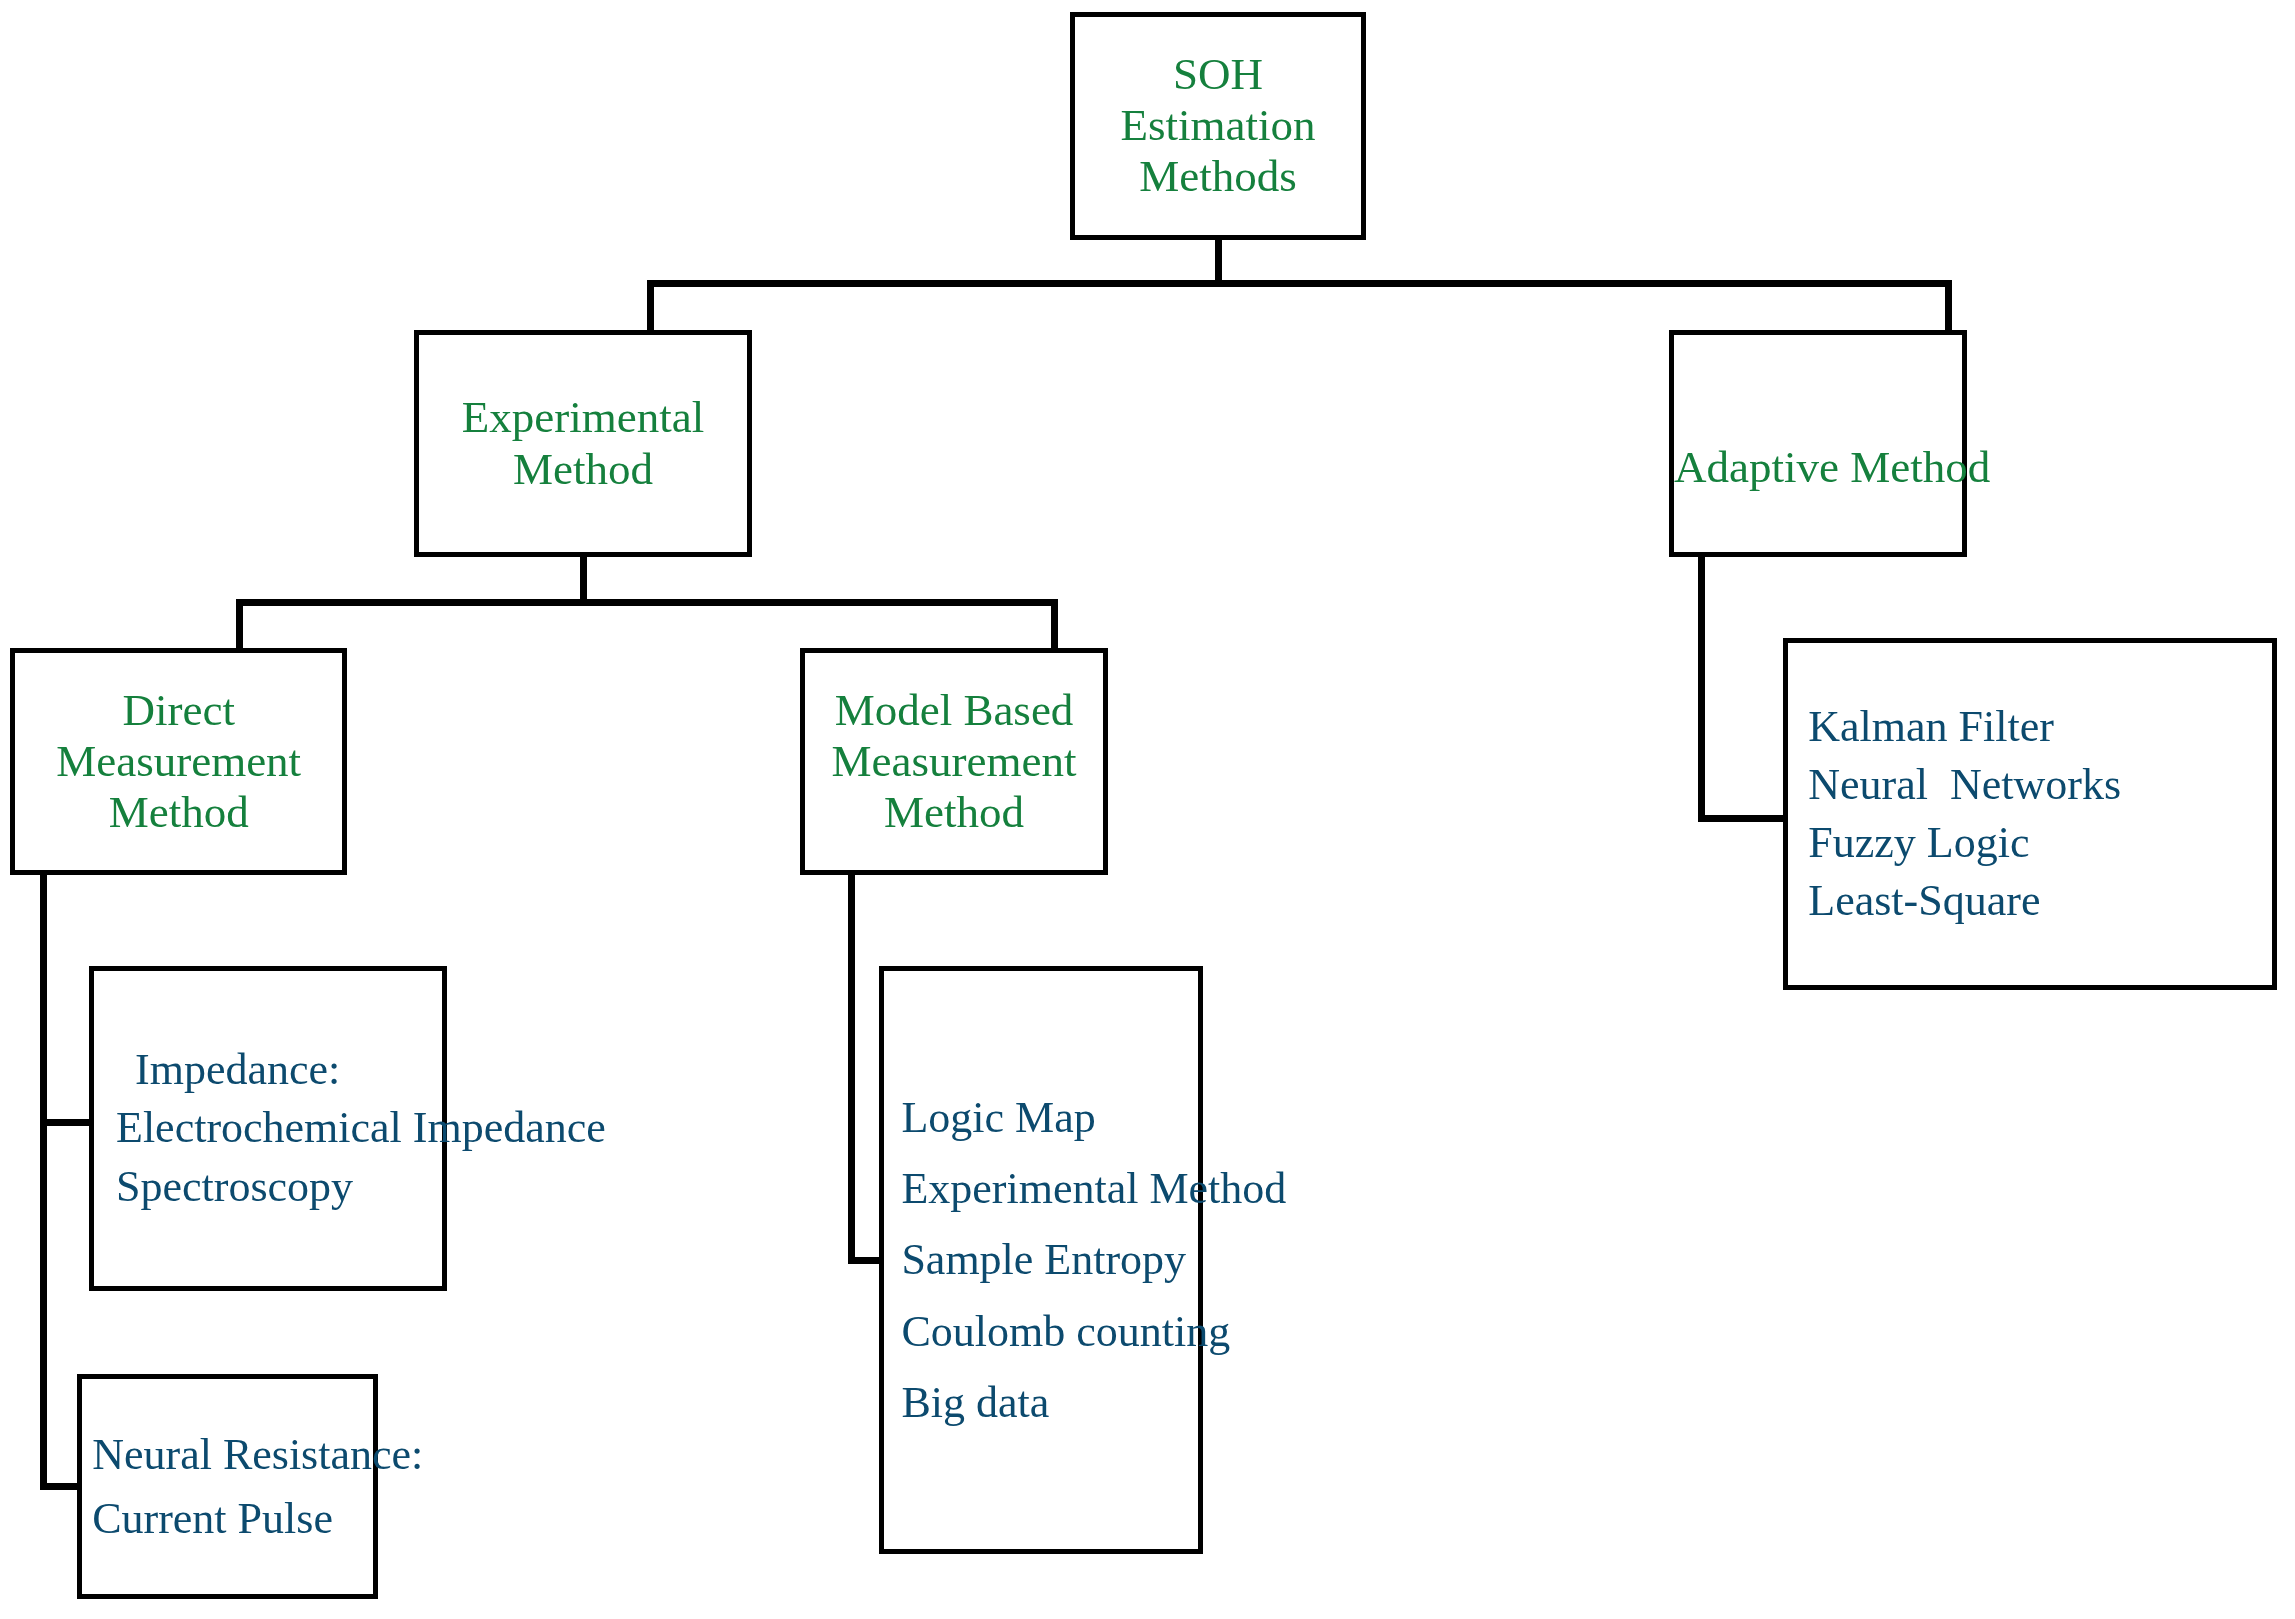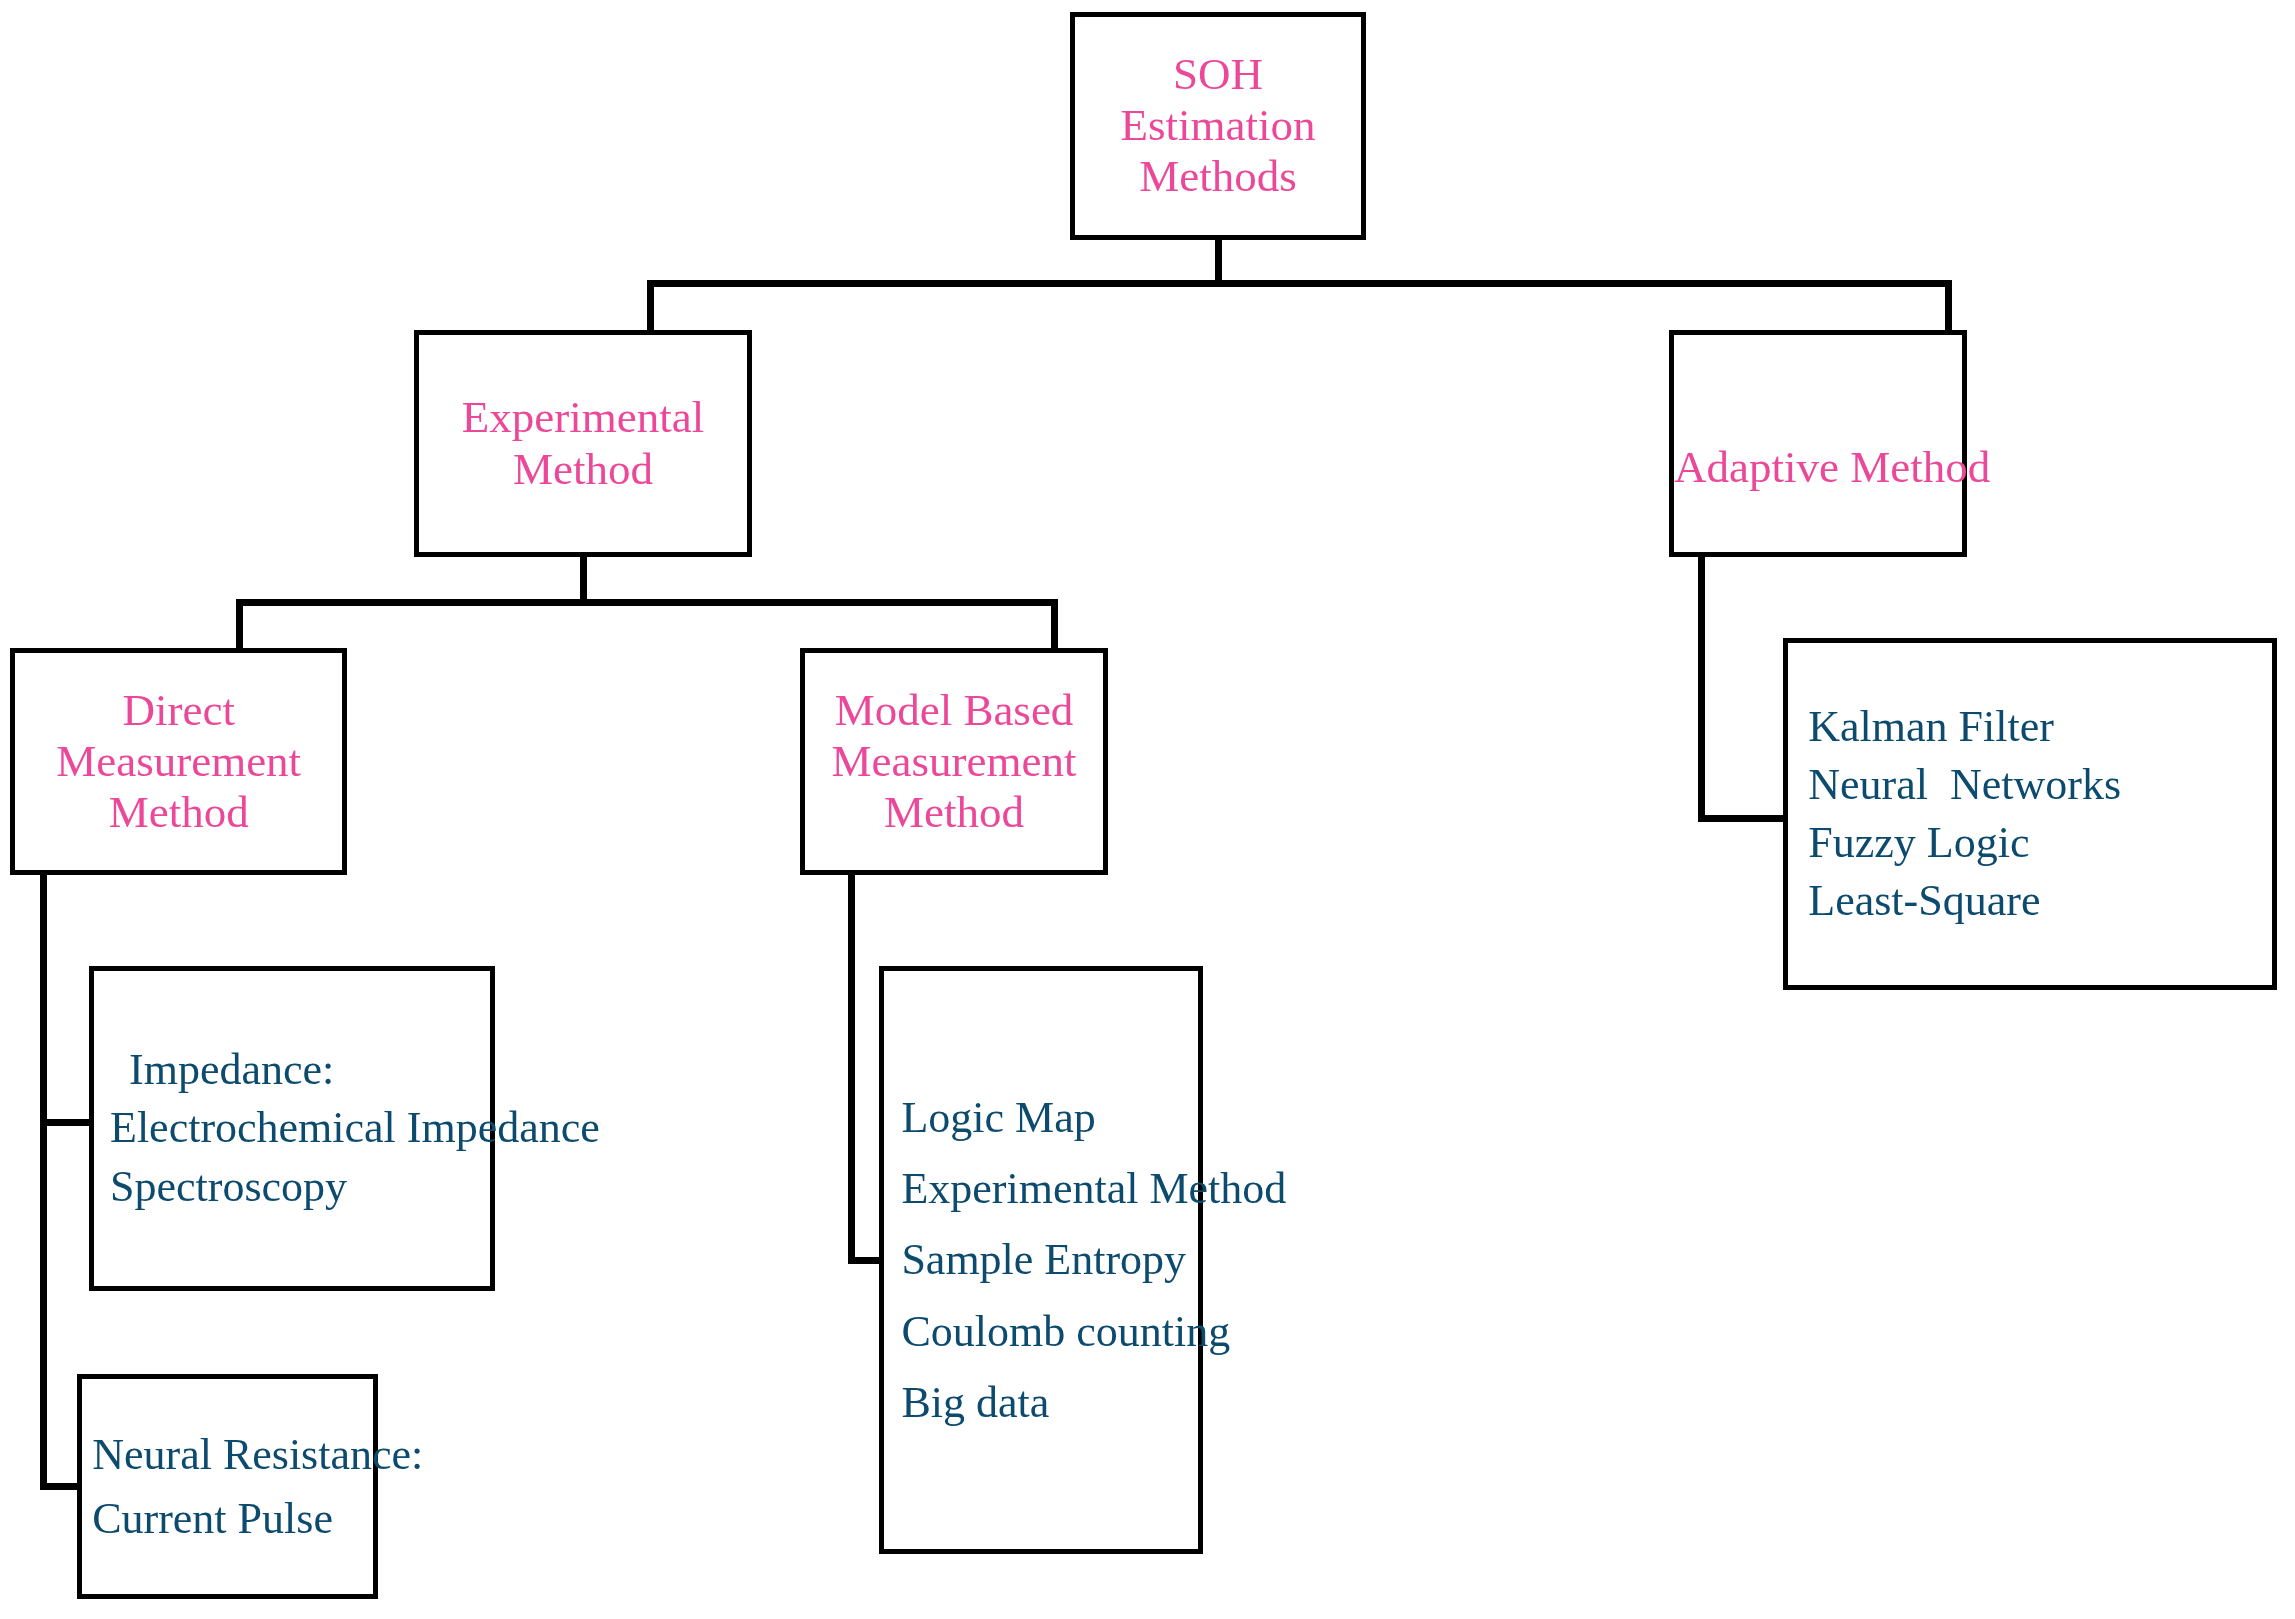--- a/index.html
+++ b/index.html
@@ -14,21 +14,21 @@
   .node{
     position:absolute;
     box-sizing:border-box;
     border:5.1px solid #000000;
     background:#ffffff;
     display:flex;
     align-items:center;
     justify-content:center;
     text-align:center;
     line-height:1.14;
-    color:#ec4899;
+    color:#15803d;
   }
   .node .txt{white-space:pre-line;display:block;width:100%;}
   .listnode{
     position:absolute;
     box-sizing:border-box;
     border:5.1px solid #000000;
     background:#ffffff;
     display:flex;
     flex-direction:column;
     justify-content:center;
@@ -39,21 +39,21 @@
   .conn{position:absolute;background:#000000;}
   
   #n-root      {left:1070px; top:11.6px;   width:296px;  height:228px; font-size:45px;}
   #n-exp       {left:414px;  top:330px;  width:338px;  height:227px; font-size:45px;}
   #n-adaptive  {left:1669px; top:330px;  width:298px;  height:227px; font-size:45px; overflow:visible;}
   #n-adaptive .txt{white-space:nowrap;margin-top:48px;}
   #n-direct    {left:10.2px;   top:648px;  width:337px;  height:227px; font-size:45px;}
   #n-model     {left:800px; top:648px;  width:308px;  height:227px; font-size:45px;}
   #n-kalman    {left:1783px; top:638px;  width:494px;  height:352px; font-size:44px; padding:0 0 0 20.3px;}
   #n-kalman .line{line-height:1.32;}
-  #n-imped     {left:89px;  top:966px; width:406px;  height:325px; font-size:44px; padding:0 0 0 16px;}
+  #n-imped     {left:89px;  top:966px; width:358px;  height:325px; font-size:44px; padding:0 0 0 22px;}
   #n-imped .line{line-height:1.33;}
   #n-imped .indent{padding-left:19px;}
   #n-ohmic     {left:77px;  top:1374px; width:301px;  height:225px; font-size:44px; padding:0 0 0 10.2px;}
   #n-ohmic .line{line-height:1.45;}
   #n-datamap   {left:879px; top:966px; width:324px;  height:588px; font-size:44px; padding:0 0 0 17.4px;}
   #n-datamap .line{line-height:1.62;}
 </style>
 </head>
 <body>
 

